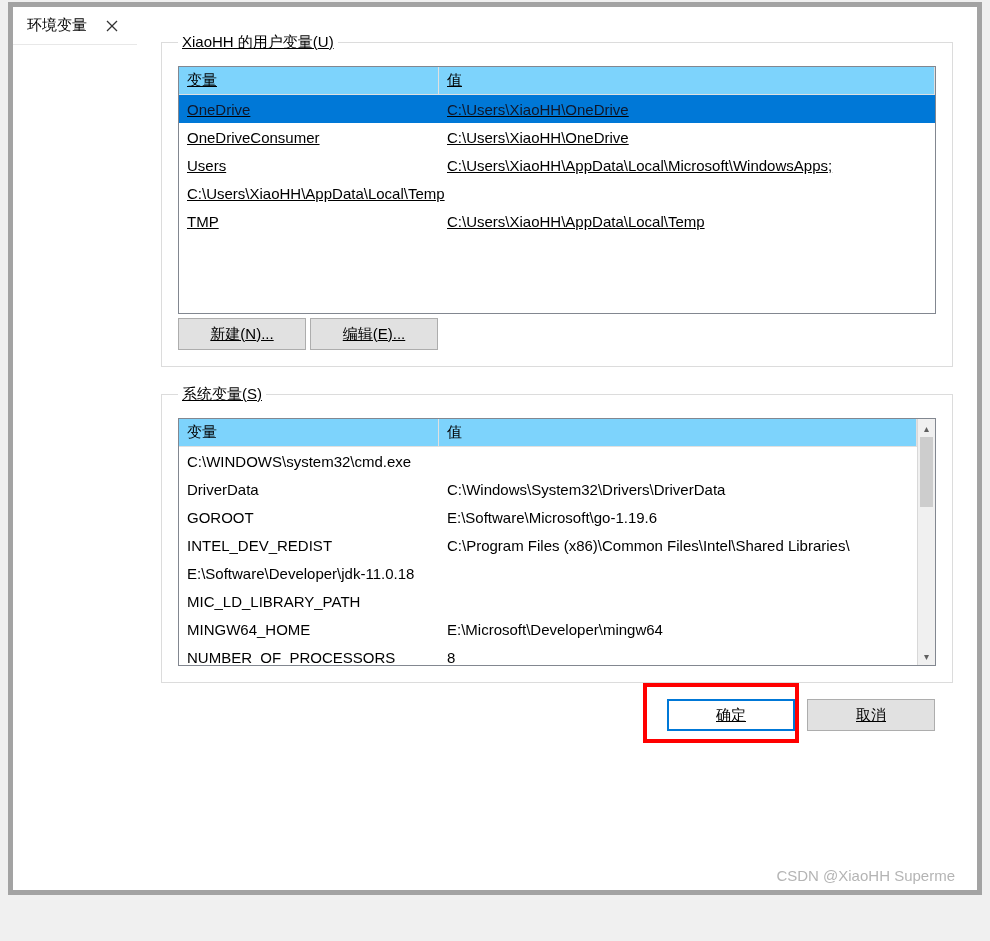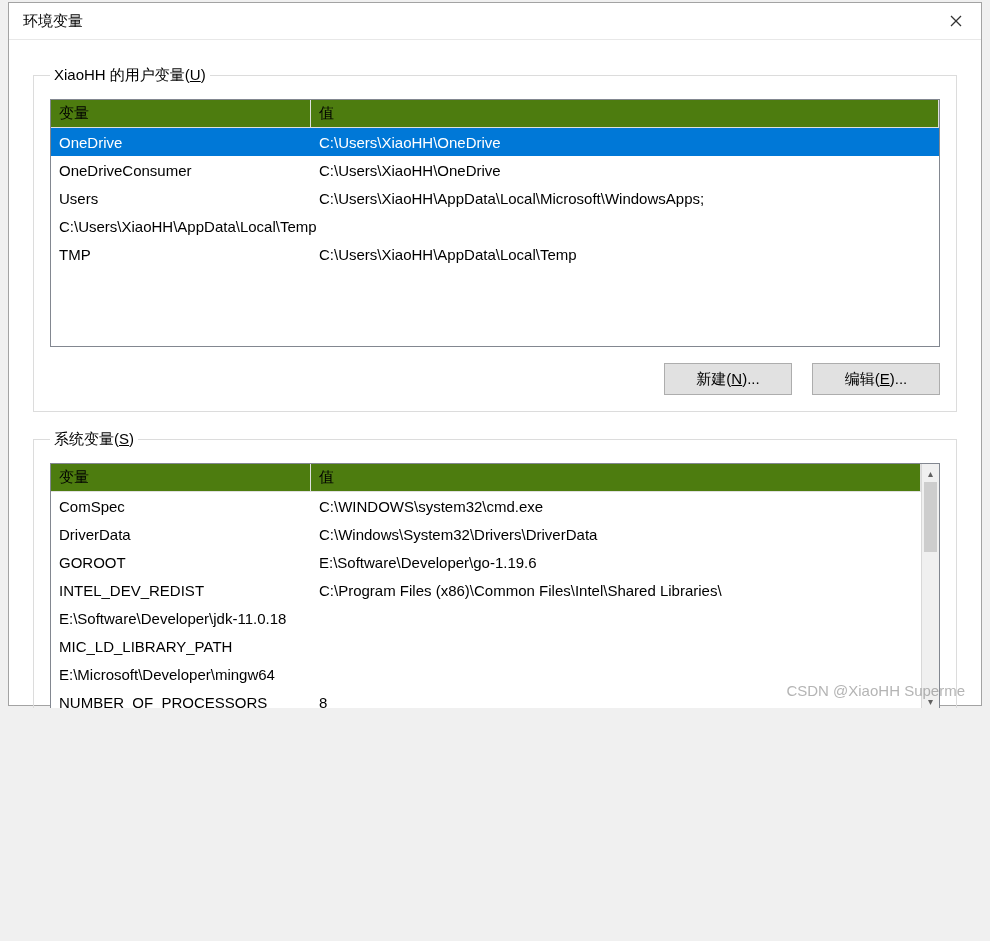--- a/index.html
+++ b/index.html
@@ -5,27 +5,27 @@
   * { box-sizing: border-box; }
   html, body {
     margin: 0; padding: 0;
     font-family: "Microsoft YaHei", "Segoe UI", Tahoma, sans-serif;
     font-size: 15px;
     background: #f0f0f0;
     color: #000;
   }
   .window {
     width: 974px;
-    height: 704px;
+    height: 893px;
     margin: 2px auto;
     background: #ffffff;
-    border: 1px solid #a3a3a3;
+    border: 5px solid #a3a3a3;
     position: relative;
     display: flex;
-    flex-direction: column;
+    flex-direction: row;
   }
   .titlebar {
     height: 38px;
     display: flex;
     align-items: center;
     justify-content: space-between;
     padding: 0 0 0 14px;
     border-bottom: 1px solid #e8e8e8;
   }
   .titlebar .title { font-size: 15px; }
@@ -34,20 +34,21 @@
     display: flex; align-items: center; justify-content: center;
     cursor: pointer;
   }
   .close-btn svg { width: 12px; height: 12px; stroke: #333; stroke-width: 1.2; }
 
   .body {
     flex: 1;
     padding: 16px 18px 20px 18px;
     display: flex;
     flex-direction: column;
+    text-decoration: underline;
   }
 
   fieldset.group {
     border: 1px solid #dcdcdc;
     margin: 10px 6px 8px 6px;
     padding: 14px 16px 16px 16px;
     position: relative;
   }
   fieldset.group > legend {
     font-size: 15px;
@@ -64,32 +65,32 @@
     display: flex;
     background: #fff;
     border-bottom: 1px solid #e0e0e0;
     height: 28px;
     align-items: center;
   }
   .list-header .col {
     border-right: 1px solid #e0e0e0;
     padding: 4px 8px;
     font-size: 15px;
-    background: #4d7c0f;
+    background: #7dd3fc;
   }
   .rows { }
   .row {
     display: flex;
     height: 28px;
     align-items: center;
     font-size: 15px;
   }
   .row .c1, .list-header .c1 { width: 260px; flex-shrink: 0; padding-left: 8px; }
   .row .c2, .list-header .c2 { flex: 1; padding-left: 8px; overflow: hidden; white-space: nowrap; }
-  .row.selected { background: #0078d7; color: #ffffff; justify-content: center; }
+  .row.selected { background: #0078d7; color: #0f172a; justify-content: center; }
 
   .user-list { height: 248px; }
   .sys-wrap { position: relative; height: 248px; }
   .sys-list {
     position: absolute; inset: 0 18px 0 0;
     overflow: hidden;
   }
   .sys-scroll {
     position: absolute; right: 0; top: 0; bottom: 0; width: 18px;
     background: #f0f0f0;
@@ -101,23 +102,23 @@
   }
   .sys-scroll .track { position: absolute; top: 18px; bottom: 18px; left: 0; right: 0; background: #f0f0f0; }
   .sys-scroll .thumb {
     position: absolute; left: 2px; right: 2px; top: 0; height: 70px;
     background: #cdcdcd;
   }
   .sys-scroll .arrow.down { position: absolute; bottom: 0; left: 0; right: 0; }
 
   .btn-row {
     display: flex;
-    justify-content: flex-end;
-    gap: 20px;
-    margin-top: 16px;
+    justify-content: flex-start;
+    gap: 4px;
+    margin-top: 4px;
   }
   button.win-btn {
     width: 128px;
     height: 32px;
     background: #e1e1e1;
     border: 1px solid #adadad;
     font-family: inherit;
     font-size: 15px;
     cursor: pointer;
   }
@@ -135,21 +136,21 @@
   }
 
   .footer-row {
     display: flex;
     justify-content: flex-end;
     gap: 12px;
     padding: 8px 24px 10px 0;
   }
   .watermark {
     position: absolute;
-    right: 16px; bottom: 6px;
+    right: 22px; bottom: 6px;
     color: rgba(130,130,130,0.6);
     font-size: 15px;
     pointer-events: none;
   }
 </style>
 </head>
 <body>
 
 <div class="window">
   <div class="titlebar">
@@ -213,42 +214,42 @@
       </legend>
 
       <div class="list-box sys-wrap">
         <div class="sys-list">
           <div class="list-header">
             <div class="col c1">变量</div>
             <div class="col c2">值</div>
           </div>
           <div class="rows" id="sys-rows">
               <div class="row">
-                <div class="c1">ComSpec</div>
                 <div class="c2">C:\WINDOWS\system32\cmd.exe</div>
               </div>
               <div class="row">
                 <div class="c1">DriverData</div>
                 <div class="c2">C:\Windows\System32\Drivers\DriverData</div>
               </div>
               <div class="row">
                 <div class="c1">GOROOT</div>
-                <div class="c2">E:\Software\Developer\go-1.19.6</div>
+                <div class="c2">E:\Software\Microsoft\go-1.19.6</div>
               </div>
               <div class="row">
                 <div class="c1">INTEL_DEV_REDIST</div>
                 <div class="c2">C:\Program Files (x86)\Common Files\Intel\Shared Libraries\</div>
               </div>
               <div class="row">
                 <div class="c2">E:\Software\Developer\jdk-11.0.18</div>
               </div>
               <div class="row">
                 <div class="c1">MIC_LD_LIBRARY_PATH</div>
               </div>
               <div class="row">
+                <div class="c1">MINGW64_HOME</div>
                 <div class="c2">E:\Microsoft\Developer\mingw64</div>
               </div>
               <div class="row">
                 <div class="c1">NUMBER_OF_PROCESSORS</div>
                 <div class="c2">8</div>
               </div>
             </div>
         </div>
         <div class="sys-scroll">
           <div class="arrow up">▴</div>

